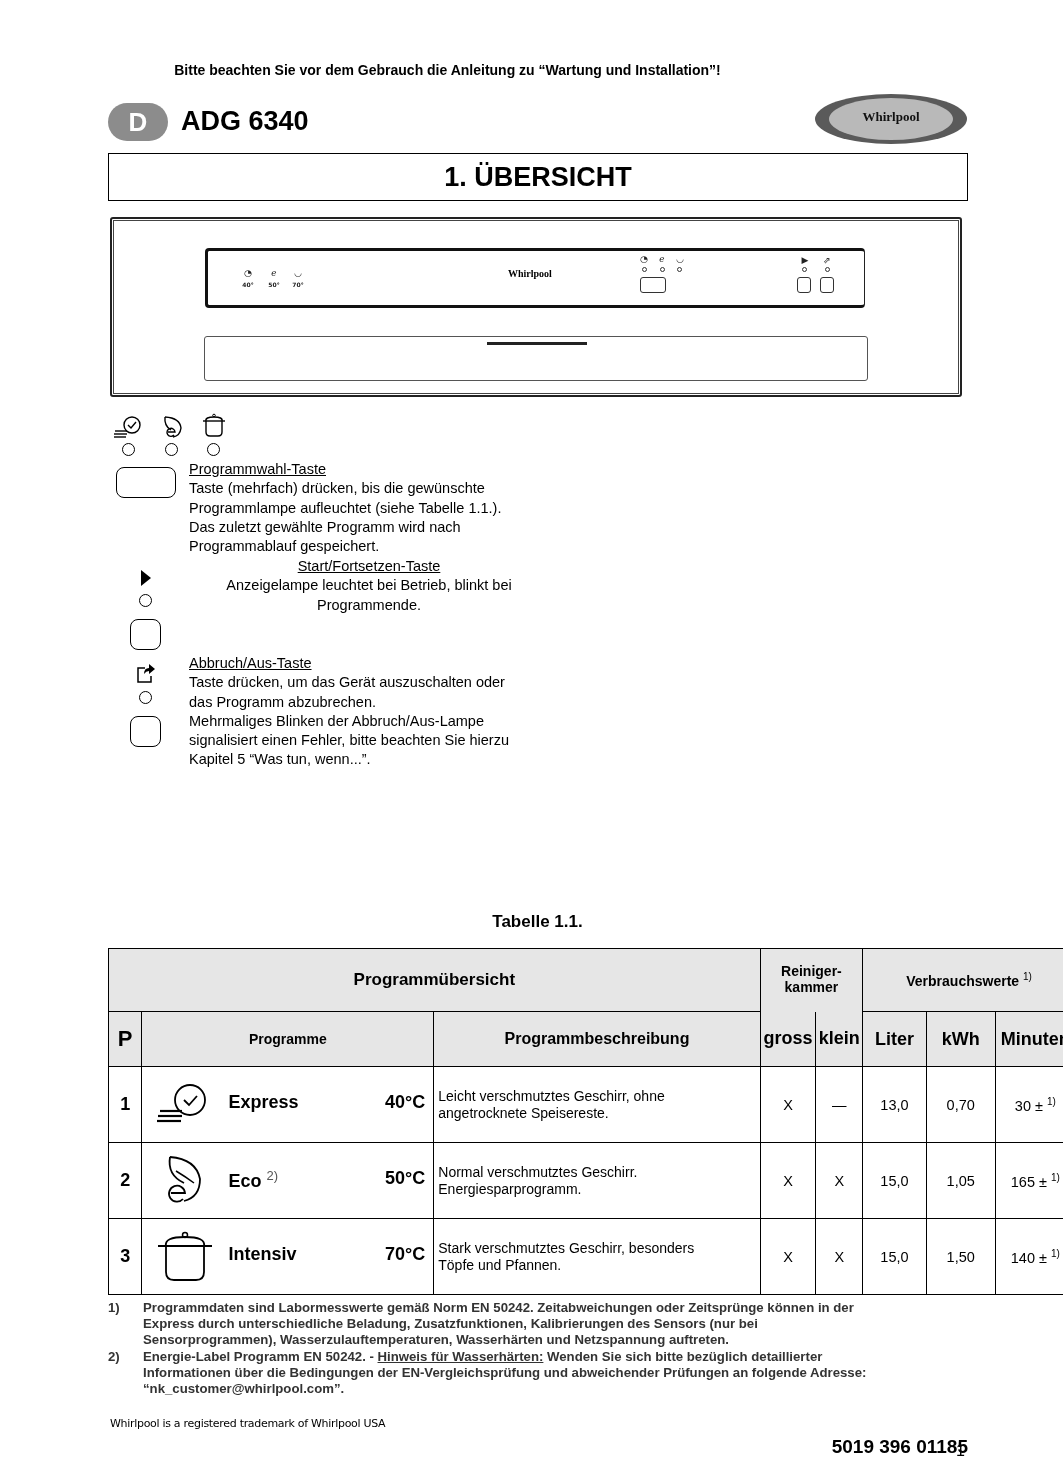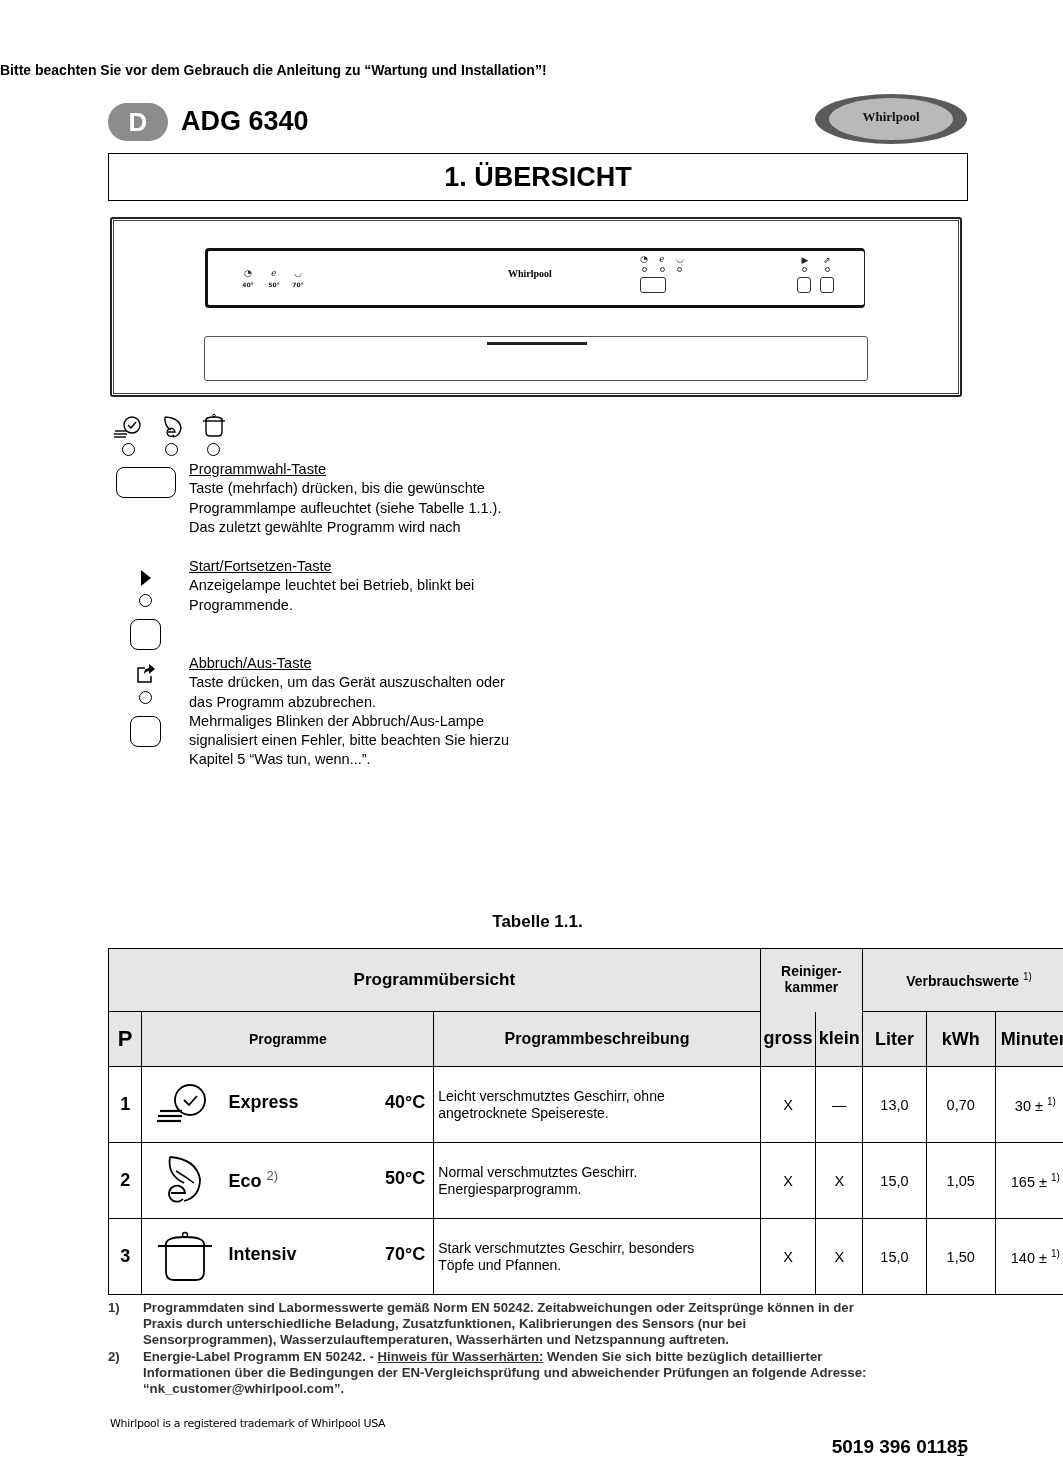--- a/index.html
+++ b/index.html
@@ -1,20 +1,20 @@
 <!DOCTYPE html>
 <html><head>
 <meta charset="utf-8">
 <style>
   * { box-sizing: border-box; margin: 0; padding: 0; }
   html, body { width: 1063px; height: 1478px; background: #fff; }
   body { position: relative; font-family: "DejaVu Sans", "Liberation Sans", sans-serif; color: #000; overflow: hidden; }
   .abs { position: absolute; }
 
-  .top-note { left: 0; width: 895px; top: 62px; font-family: "Liberation Sans", sans-serif; font-weight: bold; font-size: 14px; }
+  .top-note { left: 0; width: 895px; top: 62px; text-align: center; font-family: "Liberation Sans", sans-serif; font-weight: bold; font-size: 14px; }
 
   .lang-badge { left: 108px; top: 103px; width: 60px; height: 38px; border-radius: 19px; background: #8c8c8c; color: #fff; font-family: "Liberation Sans", sans-serif; font-weight: bold; font-size: 26px; text-align: center; line-height: 38px; }
   .model { left: 181px; top: 103px; font-family: "Liberation Sans", sans-serif; font-weight: bold; font-size: 27px; line-height: 36px; }
 
   .logo-outer { left: 815px; top: 94px; width: 152px; height: 50px; border-radius: 50%; background: #5a5a5a; }
   .logo-inner { left: 829px; top: 98px; width: 124px; height: 42px; border-radius: 50%; background: #b9b9b9; }
   .logo-text { left: 829px; top: 109px; width: 124px; text-align: center; font-family: "Liberation Serif", serif; font-weight: bold; font-size: 13px; color: #111; }
 
   .section-box { left: 108px; top: 153px; width: 860px; height: 48px; border: 1.5px solid #000; text-align: center; font-family: "Liberation Sans", sans-serif; font-weight: bold; font-size: 27px; line-height: 46px; }
 
@@ -135,30 +135,31 @@
 <div class="abs led" style="left:122px;top:443px;"></div>
 <div class="abs led" style="left:165px;top:443px;"></div>
 <div class="abs led" style="left:207px;top:443px;"></div>
 
 <div class="abs key" style="left:116px;top:467px;width:60px;height:31px;"></div>
 <div class="abs desc" style="top:460px;">
   <div class="head">Programmwahl-Taste</div>
   <div>Taste (mehrfach) drücken, bis die gewünschte</div>
   <div>Programmlampe aufleuchtet (siehe Tabelle 1.1.).</div>
   <div>Das zuletzt gewählte Programm wird nach</div>
+  <div>Programmablauf gespeichert.</div>
 </div>
 
 <div class="abs" style="left:139px;top:570px;width:14px;height:16px;">
   <svg width="14" height="16" viewBox="0 0 14 16">
       <path d="M2 0 L12 8 L2 16 Z" fill="#000"></path>
     </svg>
 </div>
 <div class="abs led" style="left:139px;top:594px;"></div>
 <div class="abs key" style="left:130px;top:619px;width:31px;height:31px;"></div>
-<div class="abs desc" style="top:557px;">
+<div class="abs desc" style="top:557px;text-align:center;">
   <div class="head">Start/Fortsetzen-Taste</div>
   <div>Anzeigelampe leuchtet bei Betrieb, blinkt bei</div>
   <div>Programmende.</div>
 </div>
 
 <div class="abs" style="left:134px;top:662px;width:22px;height:22px;">
   <svg width="22" height="22" viewBox="0 0 22 22">
       <path d="M11 6 H4 V20 H17 V14" fill="none" stroke="#000" stroke-width="1.5"></path>
       <path d="M10 12 Q10 6 15 6 V2 L21 7 L15 12 V9 Q12 9 10 12 Z" fill="#000"></path>
     </svg>
@@ -286,21 +287,21 @@
     <td class="vcell"><span>140 ±</span> <sup>1)</sup></td>
   </tr>
 </tbody>
   </table>
 
 <div class="abs notes">
   <div class="note-row">
     <div class="note-num">1)</div>
     <div class="note-text">
       <div>Programmdaten sind Labormesswerte gemäß Norm EN 50242. Zeitabweichungen oder Zeitsprünge können in der</div>
-      <div>Praxis durch unterschiedliche Beladung, Zusatzfunktionen, Kalibrierungen des Sensors (nur bei</div>
+      <div>Express durch unterschiedliche Beladung, Zusatzfunktionen, Kalibrierungen des Sensors (nur bei</div>
       <div>Sensorprogrammen), Wasserzulauftemperaturen, Wasserhärten und Netzspannung auftreten.</div>
     </div>
   </div>
   <div class="note-row">
     <div class="note-num">2)</div>
     <div class="note-text">
       <div><span>Energie-Label Programm EN 50242. - </span><u>Hinweis für Wasserhärten:</u><span> Wenden Sie sich bitte bezüglich detaillierter</span></div>
       <div>Informationen über die Bedingungen der EN-Vergleichsprüfung und abweichender Prüfungen an folgende Adresse:</div>
       <div>“nk_customer@whirlpool.com”.</div>
     </div>

